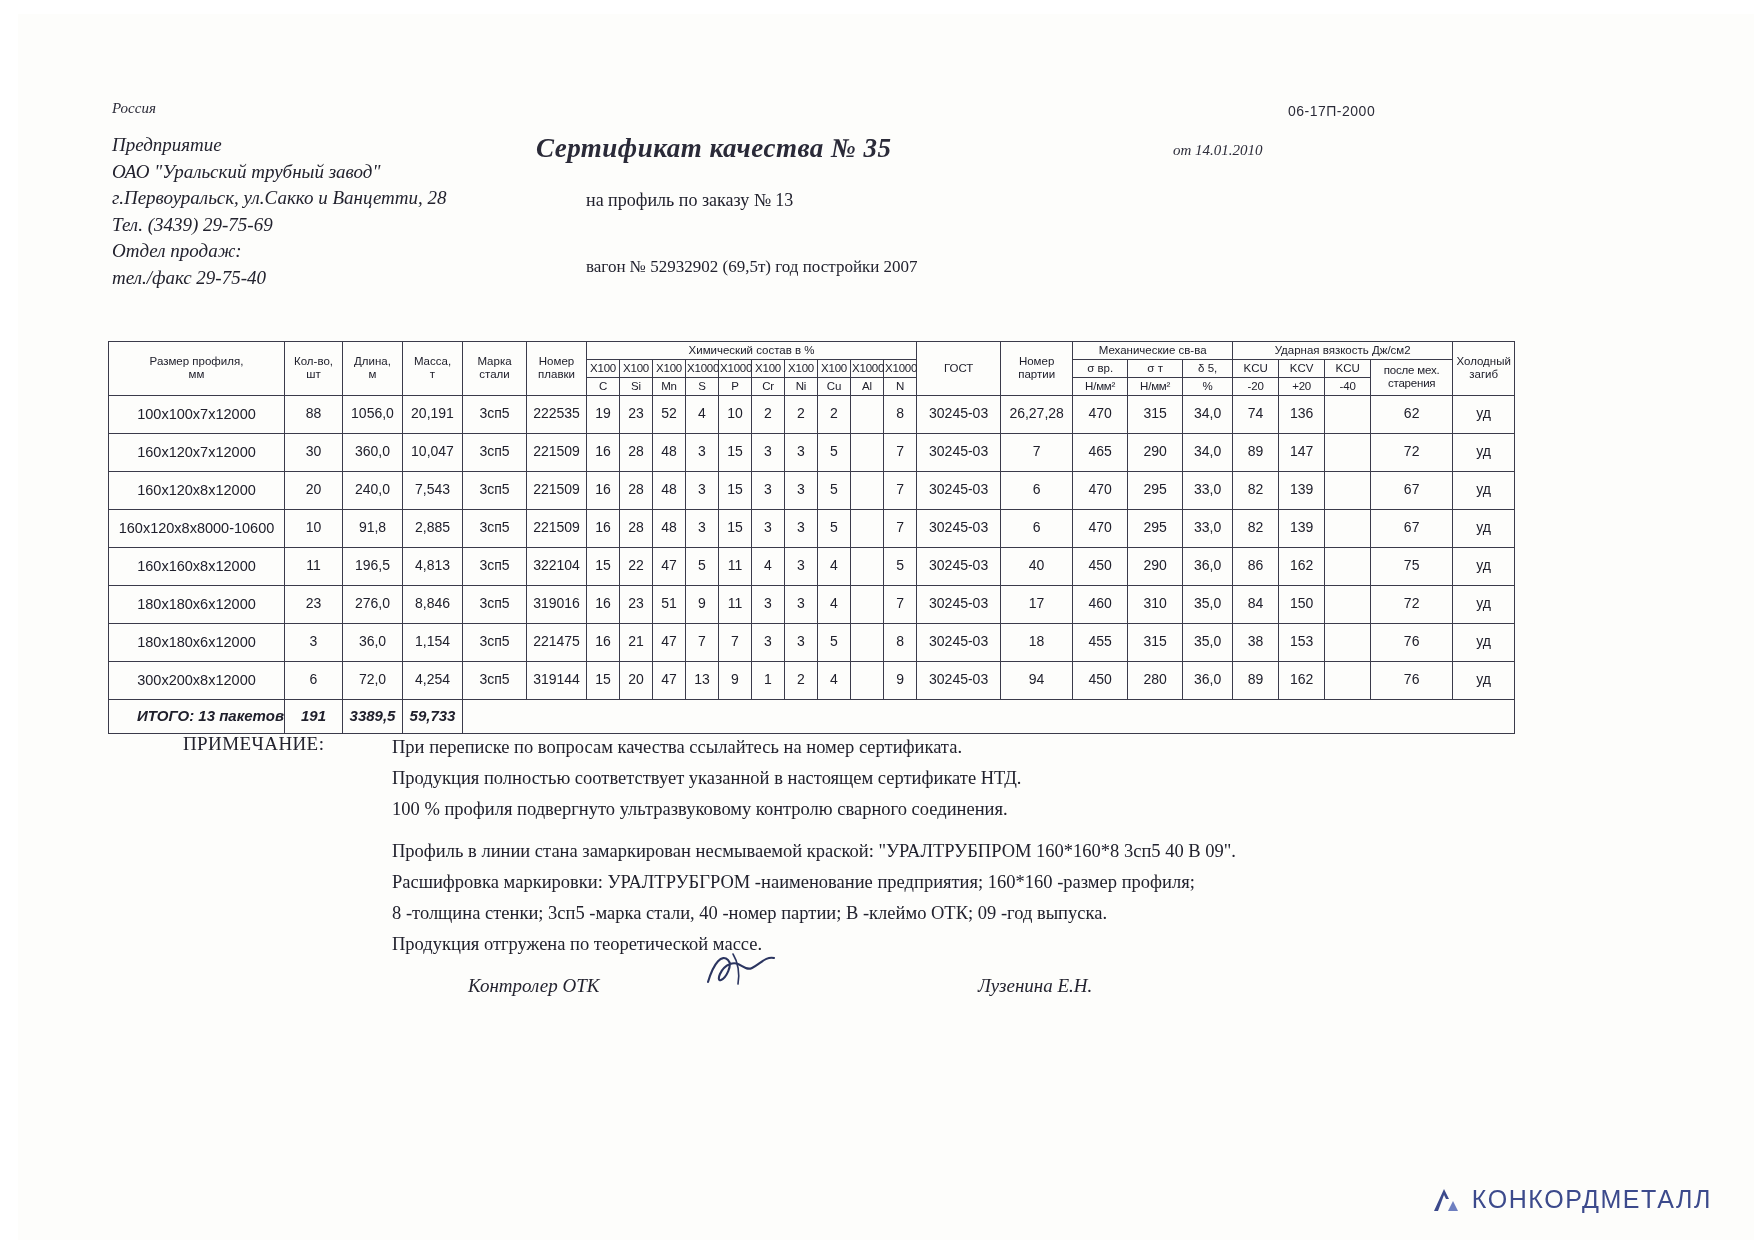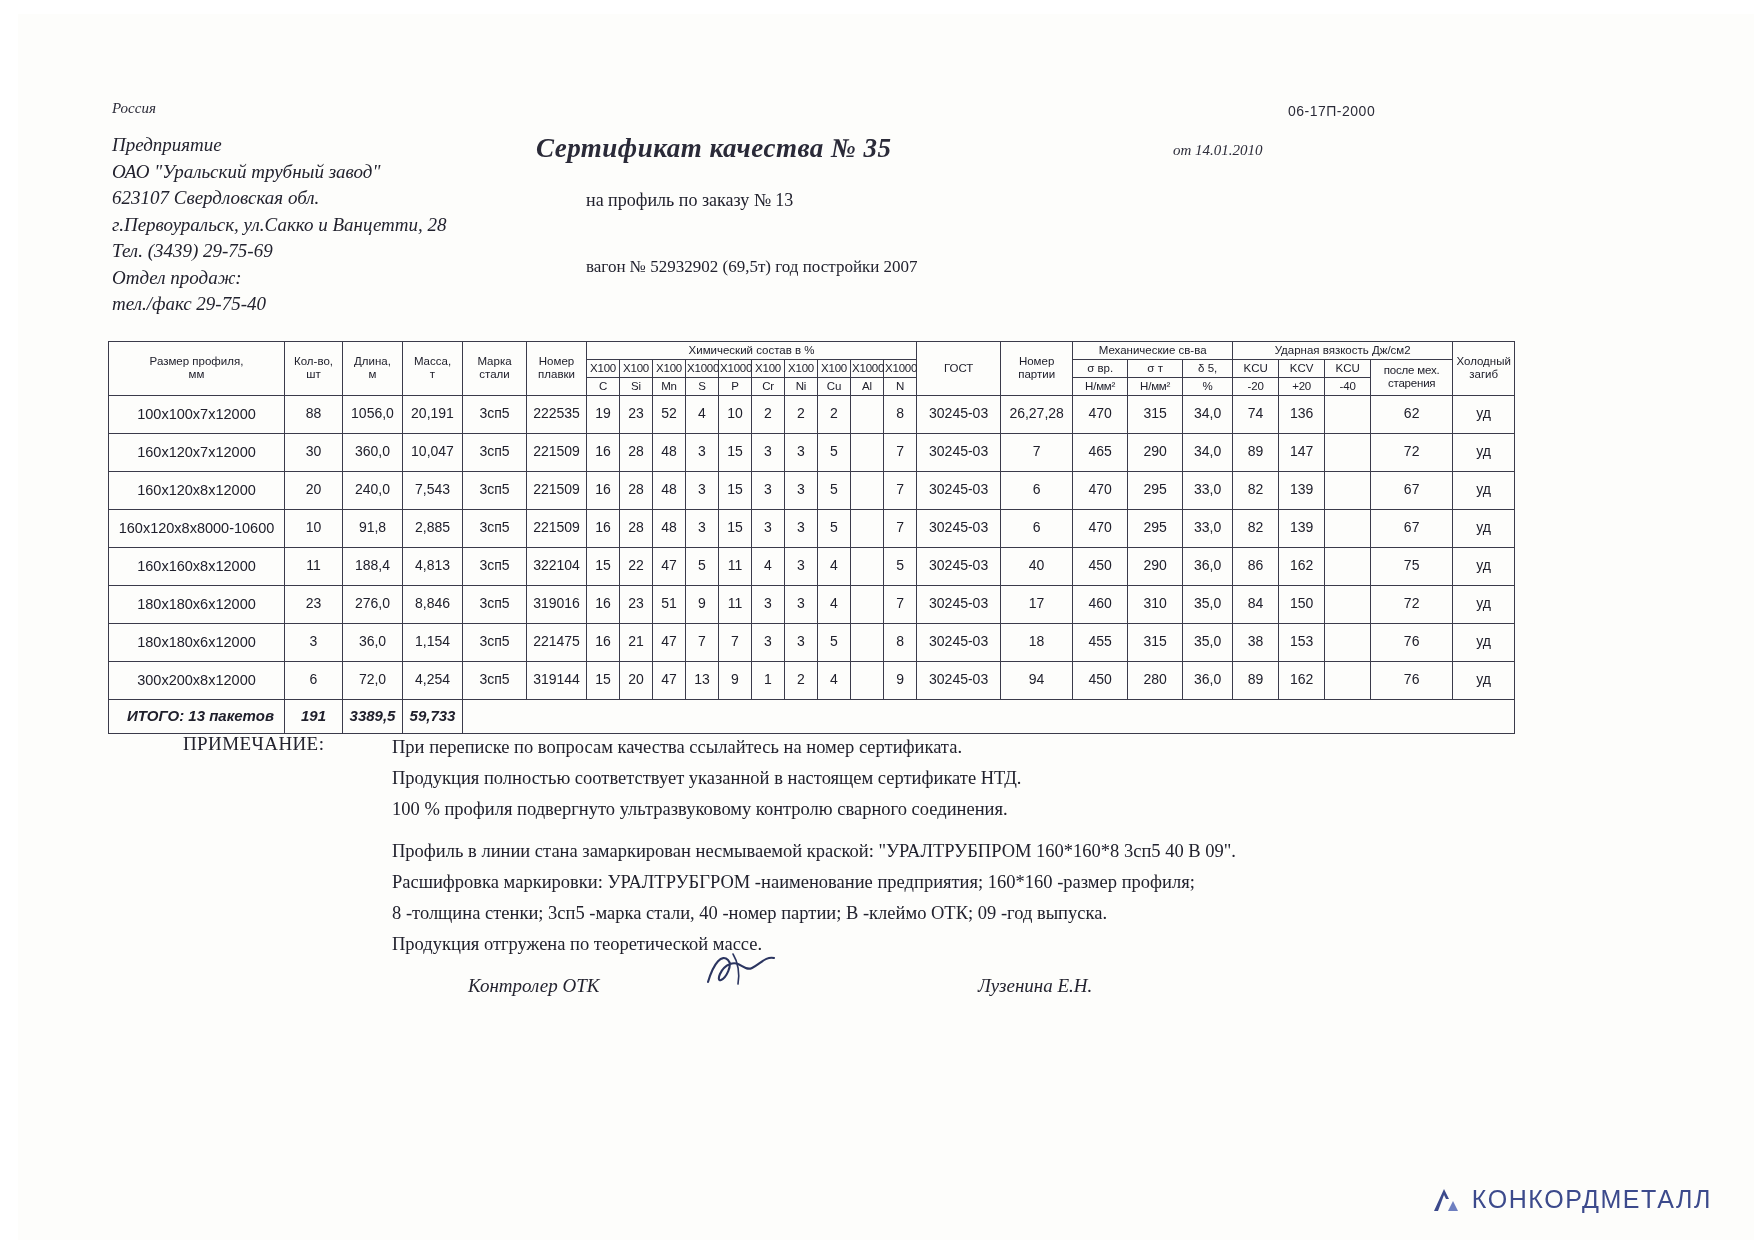--- a/index.html
+++ b/index.html
@@ -98,21 +98,21 @@
     padding-left: 6px;
     font-size: 14.5px;
   }
   td.num-r { text-align: right; padding-right: 7px; }
   tr.total td {
     font-weight: bold;
     font-style: italic;
     font-size: 15px;
     height: 33px;
   }
-  tr.total td.profile { padding-left: 8px; }
+  tr.total td.profile { padding-left: 8px; text-align: right; }
   tr.total td.blank { border-left: 1px solid #3b3b4a; }
 
   
   .note-label {
     position: absolute; left: 183px; top: 733px;
     font-size: 19px; letter-spacing: 0.4px; color: #23232f;
   }
   .note-lines {
     position: absolute; left: 392px; top: 732px;
     font-size: 18.5px; line-height: 31px; color: #21212d;
@@ -150,21 +150,20 @@
 
   <div class="scan-edge-l"></div>
   <div class="scan-edge-t"></div>
 
   <div class="hdr-country">Россия</div>
   <div class="hdr-code">06-17П-2000</div>
 
   <div class="org-block">
     <div>Предприятие</div>
     <div>ОАО "Уральский трубный завод"</div>
-    <div>623107 Свердловская обл.</div>
     <div>г.Первоуральск, ул.Сакко и Ванцетти, 28</div>
     <div>Тел. (3439) 29-75-69</div>
     <div>Отдел продаж:</div>
     <div>тел./факс  29-75-40</div>
   </div>
 
   <div class="title">Сертификат качества  № 35</div>
   <div class="title-date">от 14.01.2010</div>
   <div class="subtitle">на профиль по заказу № 13</div>
   <div class="wagon">вагон № 52932902 (69,5т) год постройки 2007</div>
@@ -389,21 +388,21 @@
             <td>33,0</td>
             <td>82</td>
             <td>139</td>
             <td></td>
             <td>67</td>
             <td>уд</td>
           </tr>
           <tr>
             <td class="profile">160x160x8x12000</td>
             <td class="num-r">11</td>
-            <td class="num-r">188,4</td>
+            <td class="num-r">196,5</td>
             <td class="num-r">4,813</td>
             <td>3сп5</td>
             <td>322104</td>
             <td>15</td>
             <td>22</td>
             <td>47</td>
             <td>5</td>
             <td>11</td>
             <td>4</td>
             <td>3</td>

